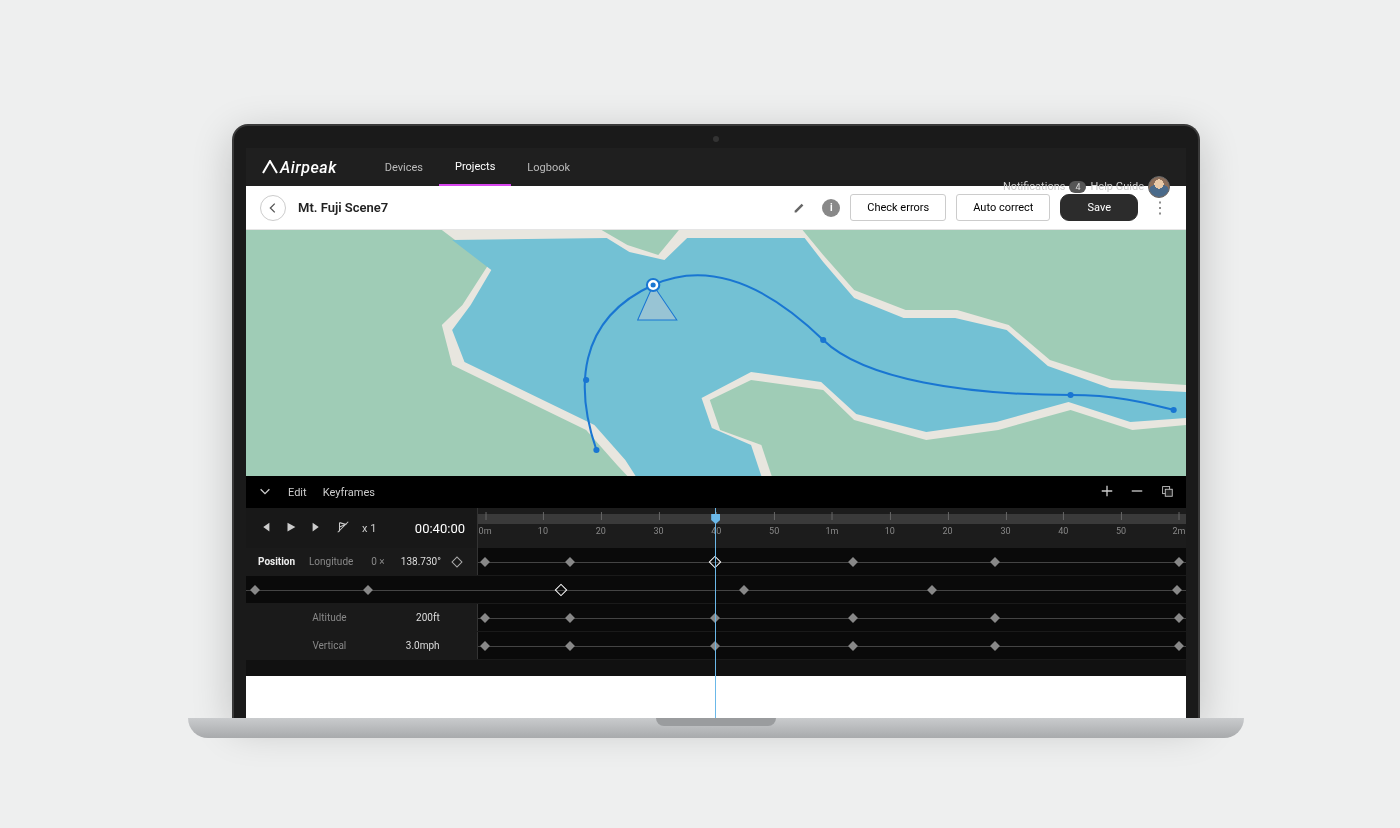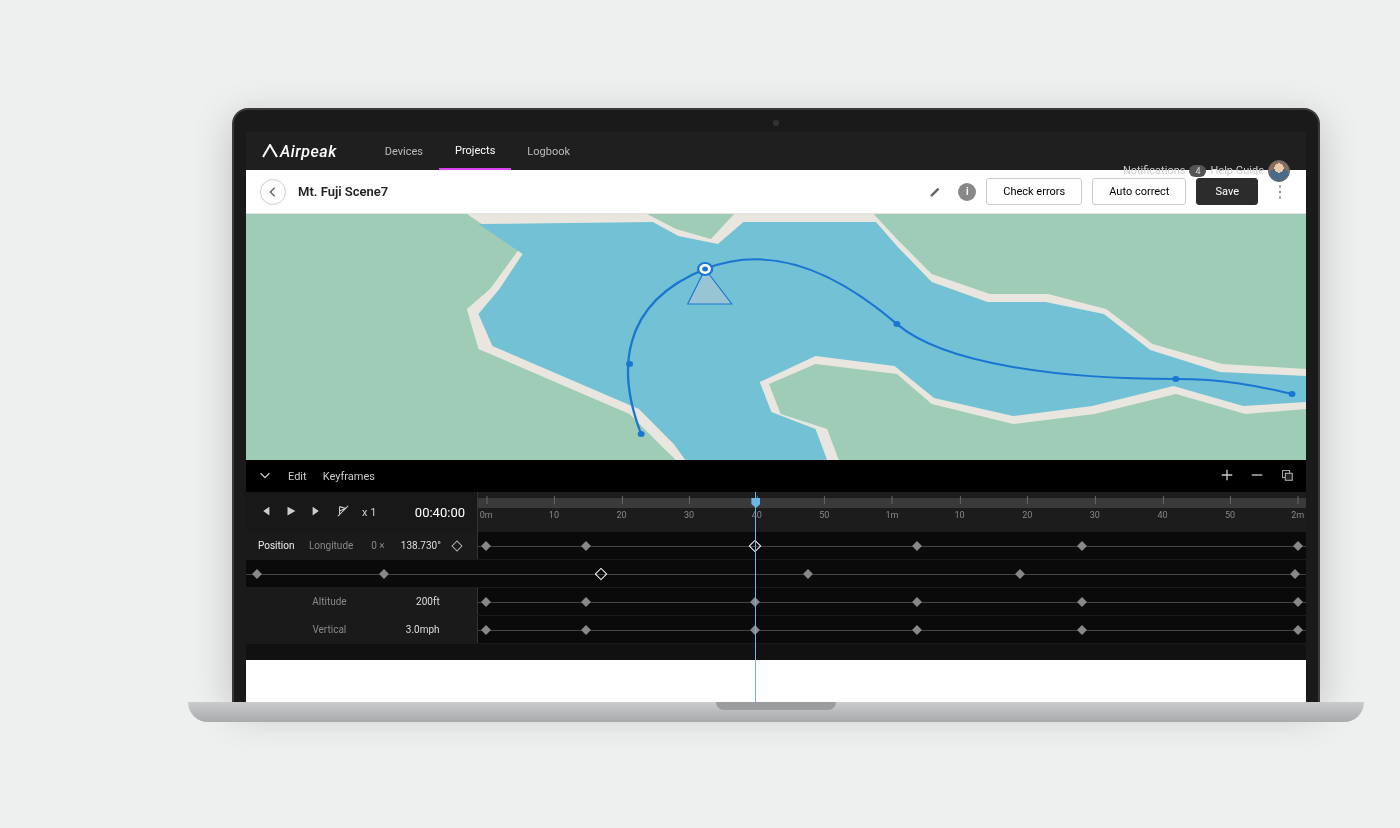--- a/index.html
+++ b/index.html
@@ -1,20 +1,20 @@
 <!DOCTYPE html>
 <html><head>
 <meta charset="utf-8">
 <style>
   * { margin: 0; padding: 0; box-sizing: border-box; font-family: -apple-system, BlinkMacSystemFont, "Segoe UI", Roboto, Arial, sans-serif; }
   body { background: #eeefef; width: 1400px; height: 828px; overflow: hidden; position: relative; }
 
   
   .laptop {
-    position: absolute; top: 108px; left: 232px; width: 1088px;
+    position: absolute; top: 124px; left: 232px; width: 968px;
   }
   .screen-bezel {
     background: #1a1a1a; border-radius: 16px 16px 0 0; padding: 10px 12px 0 12px;
     border: 2px solid #3a3a3a; border-bottom: none;
     box-shadow: 0 10px 40px rgba(0,0,0,0.2);
   }
   .camera { width: 6px; height: 6px; background: #333; border-radius: 50%; margin: 0 auto 6px; }
   .screen { background: #fff; height: 570px; overflow: hidden; font-size: 11px; }
   .base {
     height: 20px; background: linear-gradient(#c9cbcd, #a8aaac);
@@ -45,21 +45,21 @@
   .titlebar {
     height: 44px; background: #fff; display: flex; align-items: center; padding: 0 14px;
     border-bottom: 1px solid #e5e5e5; gap: 12px;
   }
   .backbtn { width: 26px; height: 26px; border: 1px solid #ccc; border-radius: 50%; display:flex;align-items:center;justify-content:center;cursor:pointer;}
   .pagetitle { font-size: 13px; font-weight: 600; color: #222; }
   .title-right { margin-left: auto; display: flex; align-items: center; gap: 10px; }
   .iconbtn { width: 26px; height: 26px; display:flex; align-items:center; justify-content:center; cursor:pointer; color:#666;}
   .iconbtn.info { background:#888; color:#fff; border-radius:50%; width:18px; height:18px; font-size:10px; font-weight:bold;}
   .btn { padding: 6px 16px; border: 1px solid #ccc; border-radius: 3px; background:#fff; font-size:11px; cursor:pointer;}
-  .btn.dark { background:#2c2c2c; color:#fff; border-color:#2c2c2c; padding:6px 18px;}
+  .btn.dark { background:#2c2c2c; color:#fff; border-color:#2c2c2c; padding:6px 26px;border-radius:9px;}
   .overflow { font-size:16px; color:#777; cursor:pointer; padding:0 4px;}
 
   
   .map { height: 246px; position: relative; overflow: hidden; background: #9fccb6; }
   .map svg { position:absolute; inset:0; width:100%; height:100%; }
 
   
   .tl-header {
     height: 32px; background: #000000; display:flex; align-items:center; padding: 0 12px; gap: 16px;
     color:#ccc; font-size:11px;
@@ -79,21 +79,21 @@
   .ruler-track { position:absolute; top:6px; left:0; right:0; height:10px; background:#3a3a3a;}
   .ruler-tick { position:absolute; top:18px; font-size:9px; color:#888; transform:translateX(-50%);}
   .ruler-tick::before{content:"";position:absolute;top:-14px;left:50%;width:1px;height:8px;background:#666;}
   .playhead { position:absolute; top:0; bottom:-180px; width:1px; background:#6bb8e8; z-index:5;}
   .playhead::before{content:"";position:absolute;top:6px;left:-4px;width:9px;height:10px;background:#6bb8e8;clip-path:polygon(0 0,100% 0,100% 60%,50% 100%,0 60%);}
 
   
   .tl-body { background:#0a0a0a; color:#aaa; }
   .tl-row { height:28px; display:flex; align-items:stretch; border-bottom:1px solid #1a1a1a;}
   .row-left { width:232px; display:flex; align-items:center; padding:0 12px; font-size:10px; background:#1a1a1a; border-right:1px solid #333; gap:8px;}
-  .row-group { color:#eee; font-weight:400; width:48px;}
+  .row-group { color:#eee; font-weight:700; width:48px;}
   .row-param { color:#888; flex:1;}
   .row-extra { color:#888; width:26px; text-align:right;}
   .row-val { color:#ddd; width:54px; text-align:right;}
   .row-kf { width:18px; display:flex; align-items:center; justify-content:center;}
   .diamond { width:8px; height:8px; border:1px solid #aaa; transform:rotate(45deg);}
   .row-track { flex:1; position:relative; }
   .row-track::before{content:"";position:absolute;top:50%;left:0;right:0;height:1px;background:#444;}
   .kf { position:absolute; top:50%; width:7px; height:7px; background:#888; transform:translate(-50%,-50%) rotate(45deg);}
   .kf.active { background:#fff; border:1px solid #fff; width:9px;height:9px; background:transparent;}
   .tl-footer{height:16px;background:#111;}

